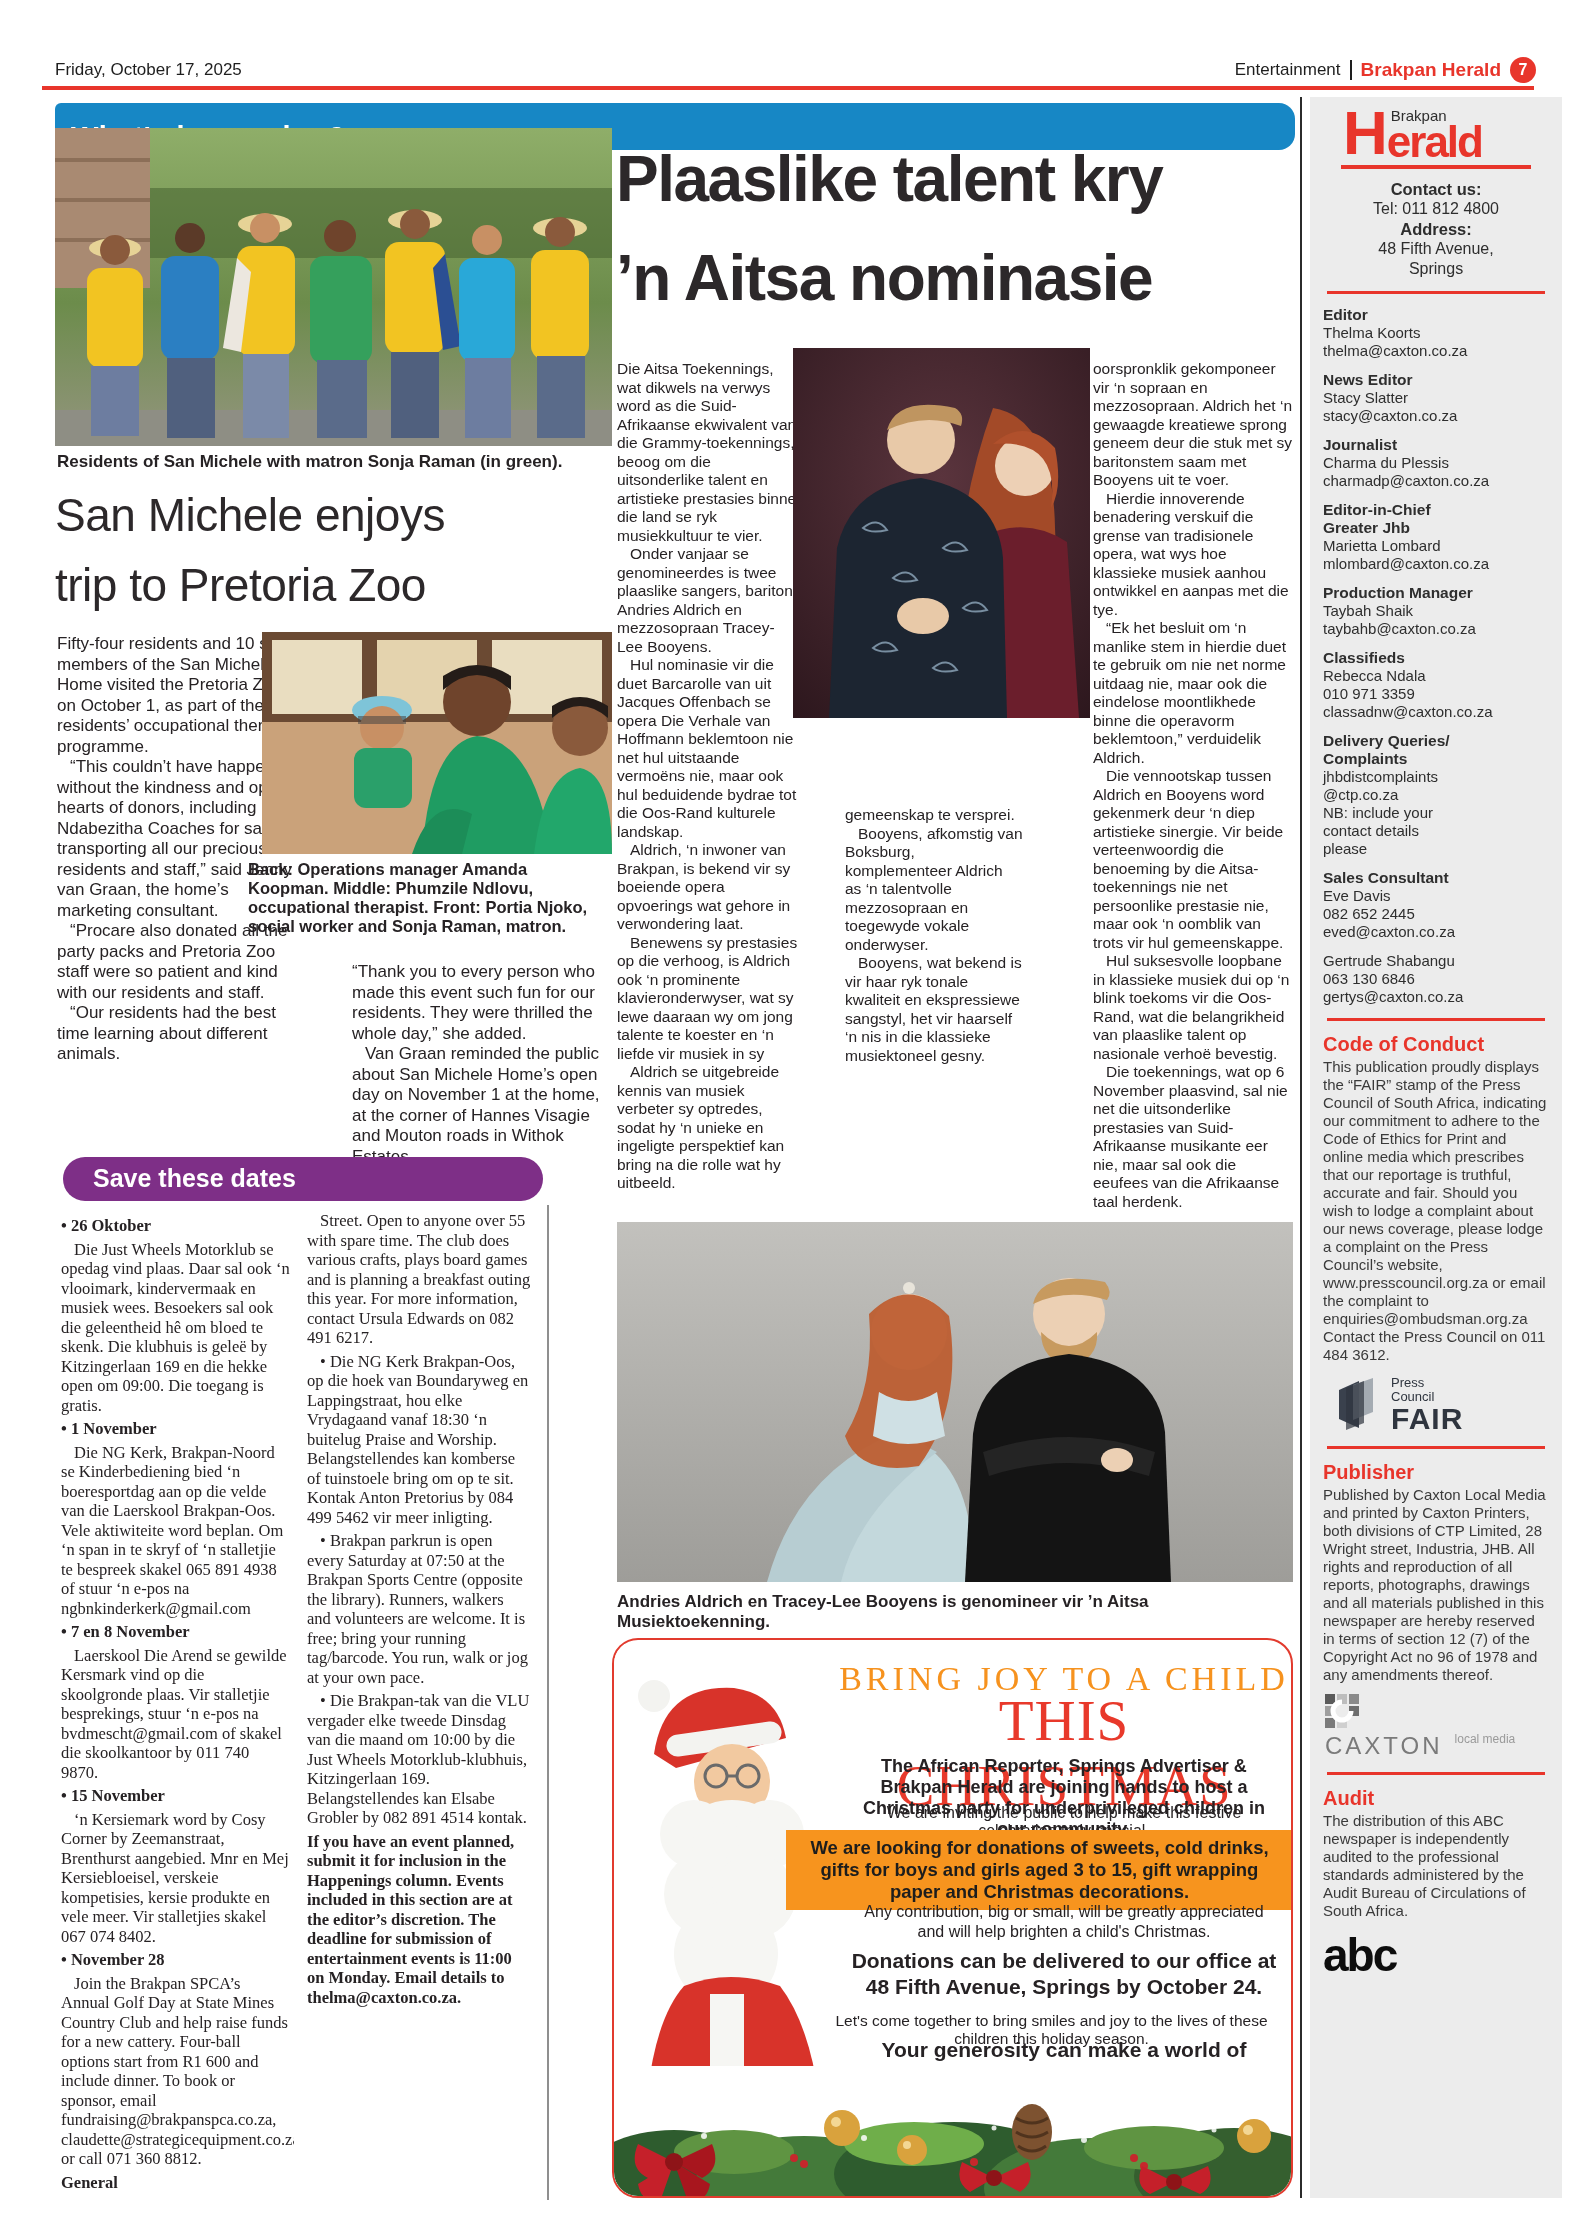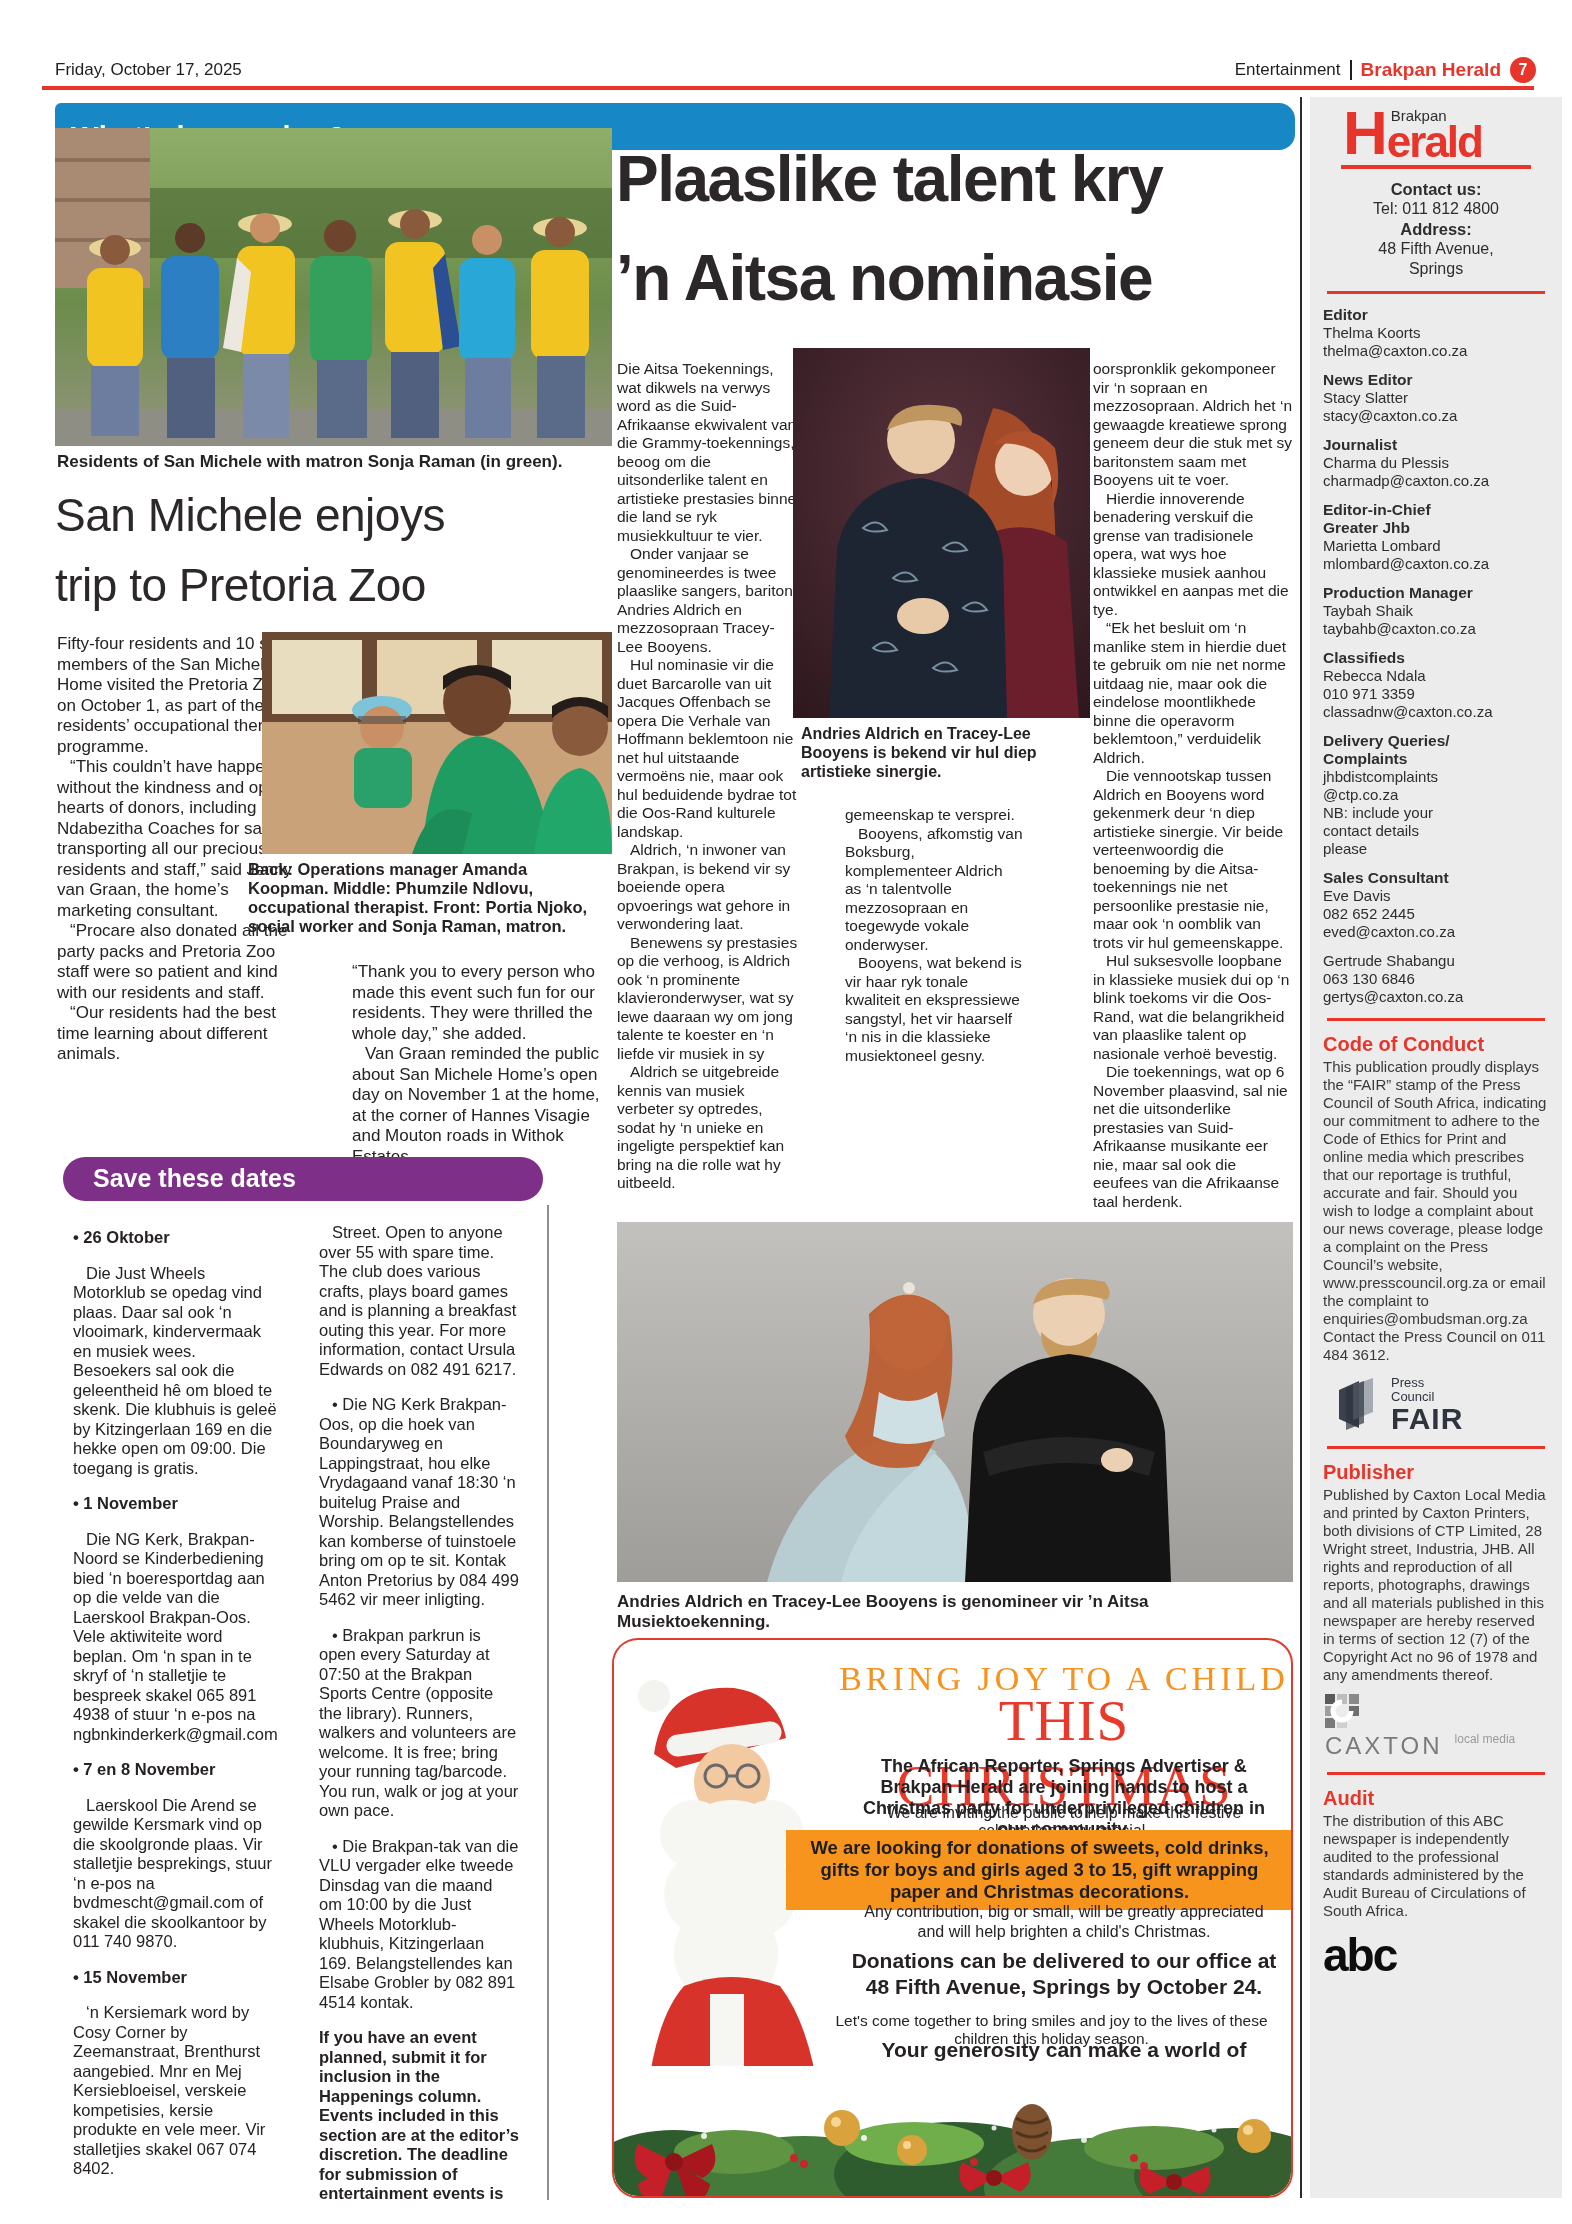--- a/index.html
+++ b/index.html
@@ -35,21 +35,21 @@
   .bodytext p + p { text-indent:13px; }
   #sm-col1 { left:57px; top:634px; width:243px; font-size:17px; line-height:20.5px; height:512px; overflow:hidden; }
   #sm-inset-photo { left:262px; top:632px; width:350px; height:222px; }
   #sm-inset-caption { left:248px; top:860px; width:364px; font-size:16.5px; line-height:19px; font-weight:bold; }
   #sm-col2 { left:352px; top:962px; width:260px; font-size:17px; line-height:20.5px; }
 
   
   #dates-banner { left:63px; top:1157px; width:480px; height:44px; background:#7e2f87;
                   border-radius:22px; color:#fff; font-size:25px; font-weight:bold; padding:7px 0 0 30px; }
   .events { font-size:16.5px; line-height:19.5px; }
-  .events > * { margin:16px; }
+  .events > * { margin:4px;font-family:Liberation Serif, serif; }
   .events .et { font-weight:bold; }
   .events .ep { text-indent:13px; }
   .events .eb { font-weight:bold; }
   #dates-col1 { left:57px; top:1212px; width:237px; height:986px; overflow:hidden; }
   #dates-col2 { left:303px; top:1207px; width:232px; height:992px; overflow:hidden; }
   #vrule { left:547px; top:1205px; width:2px; height:995px; background:#8f8f8f; }
 
   
   #aitsa-headline { left:616px; top:130px; width:690px; font-size:64px; line-height:99px;
                     font-weight:700; letter-spacing:-1.5px; color:#2c282a; white-space:pre-line; }
@@ -272,21 +272,20 @@
         <path d="M70 180 q14 -12 24 2 q-16 4 -24 -2z"></path>
           <path d="M100 230 q14 -12 24 2 q-16 4 -24 -2z"></path>
         <path d="M150 200 q14 -12 24 2 q-16 4 -24 -2z"></path>
           <path d="M170 260 q14 -12 24 2 q-16 4 -24 -2z"></path>
         <path d="M80 300 q14 -12 24 2 q-16 4 -24 -2z"></path>
           <path d="M140 320 q14 -12 24 2 q-16 4 -24 -2z"></path>
       </g>
       <ellipse cx="130" cy="268" rx="26" ry="18" fill="#e8c9a8"></ellipse>
     </svg>
   </div>
-  <div class="abs" id="aitsa-cap1">Andries Aldrich en Tracey-Lee Booyens is bekend vir hul diep artistieke sinergie.</div>
   <div class="abs bodytext acol" id="aitsa-col2">
       <p>gemeenskap te versprei.</p>
       <p>Booyens, afkomstig van Boksburg, komplementeer Aldrich as ‘n talentvolle mezzosopraan en toegewyde vokale onderwyser.</p>
       <p>Booyens, wat bekend is vir haar ryk tonale kwaliteit en ekspressiewe sangstyl, het vir haarself ‘n nis in die klassieke musiektoneel gesny.</p>
     </div>
   <div class="abs bodytext acol" id="aitsa-col3">
       <p>oorspronklik gekomponeer vir ‘n sopraan en mezzosopraan. Aldrich het ‘n gewaagde kreatiewe sprong geneem deur die stuk met sy baritonstem saam met Booyens uit te voer.</p>
       <p>Hierdie innoverende benadering verskuif die grense van tradisionele opera, wat wys hoe klassieke musiek aanhou ontwikkel en aanpas met die tye.</p>
       <p>“Ek het besluit om ‘n manlike stem in hierdie duet te gebruik om nie net norme uitdaag nie, maar ook die eindelose moontlikhede binne die operavorm beklemtoon,” verduidelik Aldrich.</p>
       <p>Die vennootskap tussen Aldrich en Booyens word gekenmerk deur ‘n diep artistieke sinergie. Vir beide verteenwoordig die benoeming by die Aitsa-toekennings nie net persoonlike prestasie nie, maar ook ‘n oomblik van trots vir hul gemeenskappe.</p>

